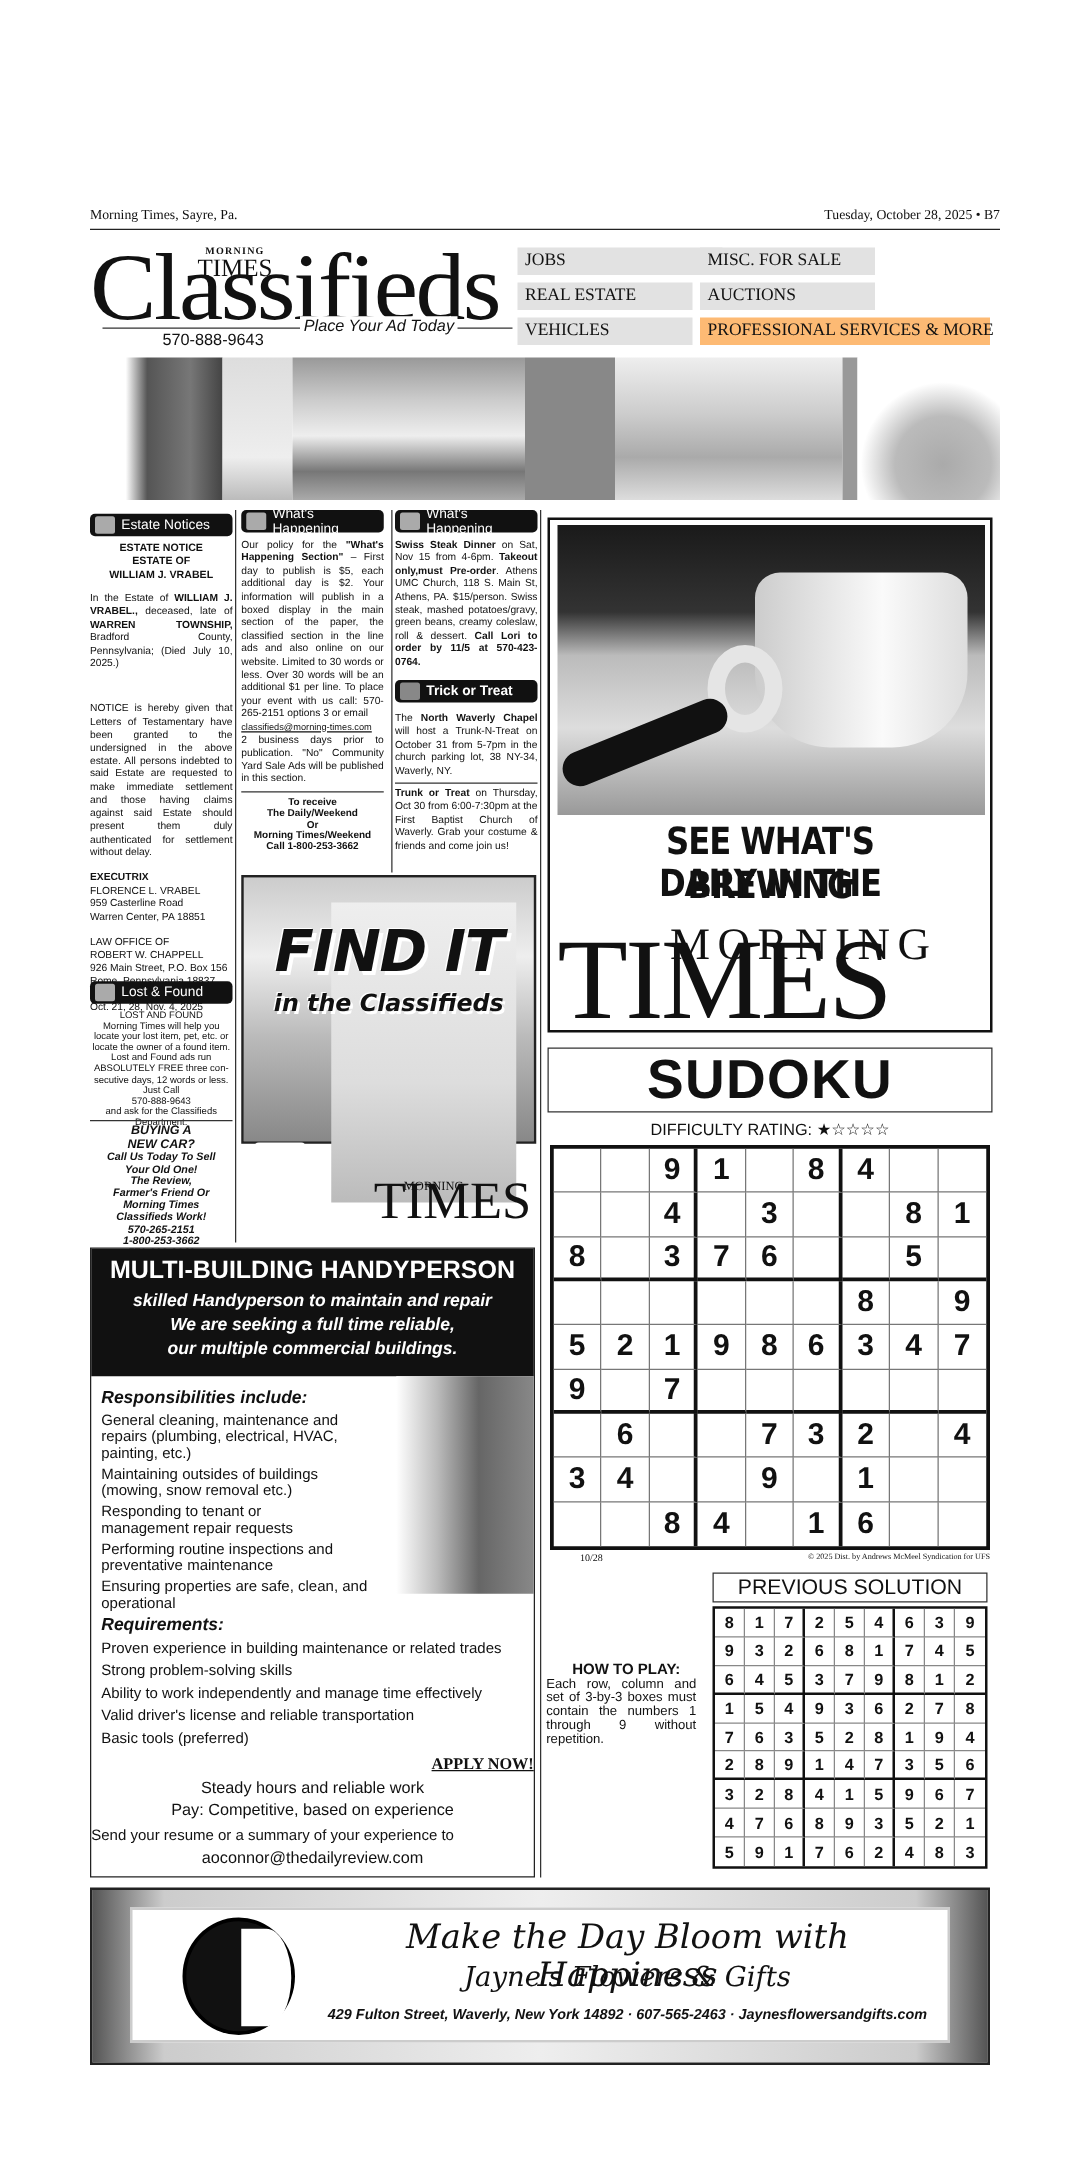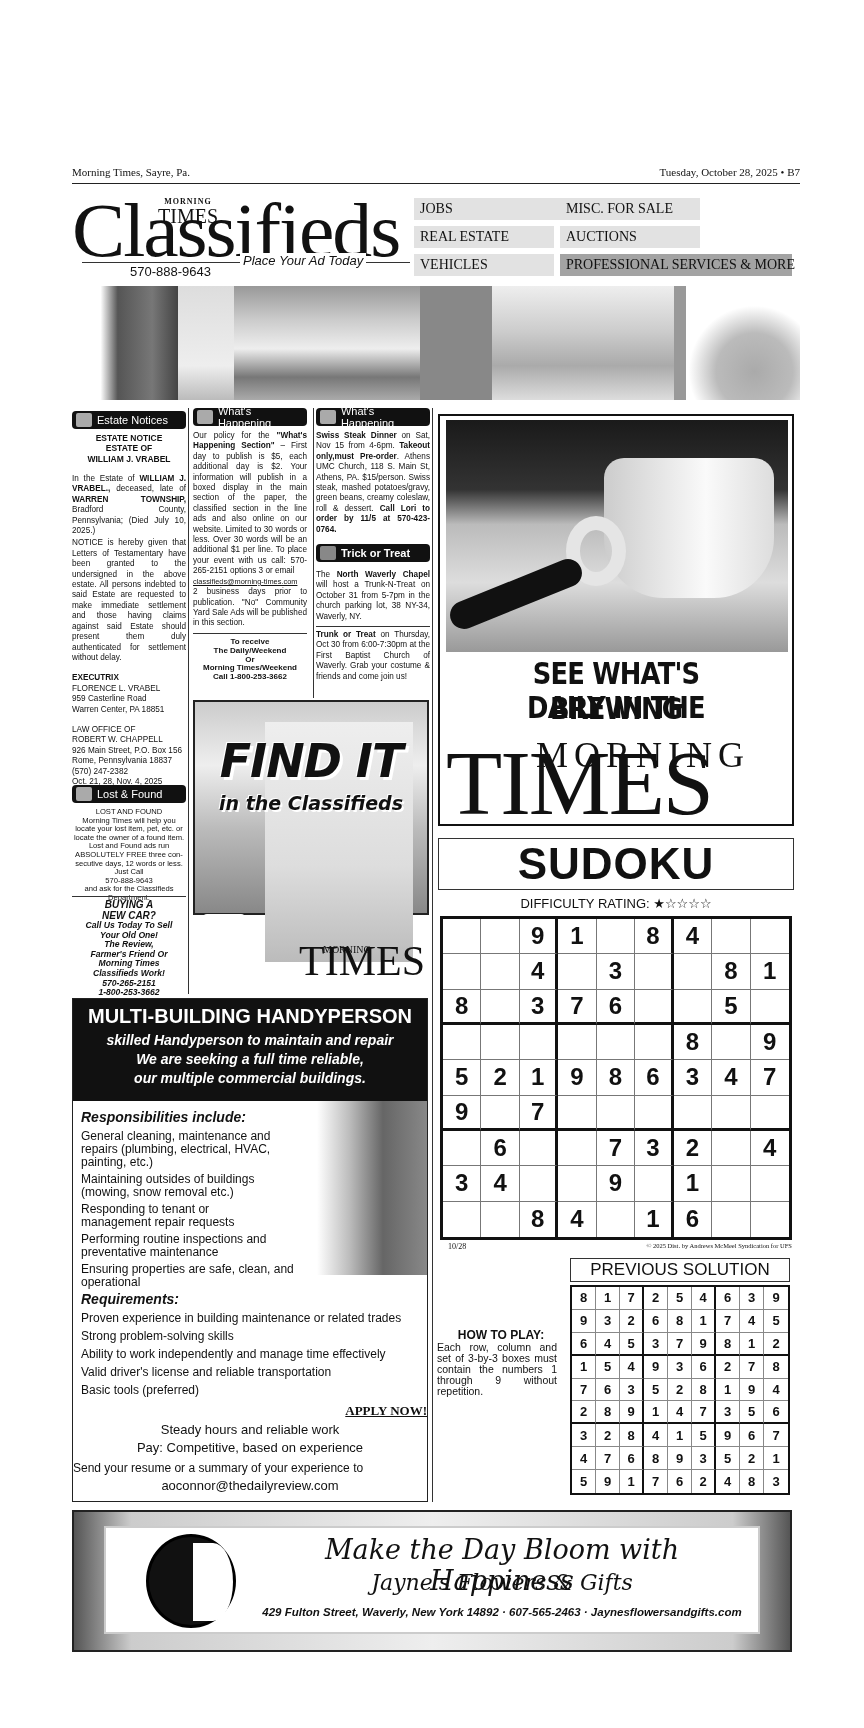--- a/index.html
+++ b/index.html
@@ -78,21 +78,21 @@
   </div>
   <div class="logo-rule"></div>
   <div class="logo-tag">Place Your Ad Today</div>
   <div class="logo-phone">570-888-9643</div>
 </div>
 <div class="cat" style="left:414px;top:198px;width:164px">JOBS</div>
 <div class="cat" style="left:560px;top:198px;width:140px">MISC. FOR SALE</div>
 <div class="cat" style="left:414px;top:226px;width:140px">REAL ESTATE</div>
 <div class="cat" style="left:560px;top:226px;width:140px">AUCTIONS</div>
 <div class="cat" style="left:414px;top:254px;width:140px">VEHICLES</div>
-<div class="cat" style="left:560px;top:254px;width:232px;background:#a3a3a3">PROFESSIONAL SERVICES &amp; MORE</div>
+<div class="cat" style="left:560px;top:254px;width:232px;background:#fdba74">PROFESSIONAL SERVICES &amp; MORE</div>
 
 <div class="abs strip">
   <div style="width:86px;background:linear-gradient(90deg,#fff 10%,#555 30%,#777 70%,#444)"></div>
   <div style="width:56px;background:linear-gradient(180deg,#ddd,#eee 70%,#bbb)"></div>
   <div style="width:186px;background:linear-gradient(180deg,#999 0%,#ccc 30%,#eee 55%,#777 80%,#aaa)"></div>
   <div style="width:72px;background:#888"></div>
   <div style="width:182px;background:linear-gradient(180deg,#eee,#ccc 40%,#aaa 70%,#ddd)"></div>
   <div style="width:12px;background:#999"></div>
   <div style="width:114px;background:radial-gradient(circle at 60% 75%,#aaa 0%,#bbb 35%,#fff 60%)"></div>
 </div>
@@ -101,21 +101,21 @@
   <span class="ico"></span>
   <span>Estate Notices</span>
 </div>
 <div class="col-text center" style="left:72px;top:433px;width:114px;font-weight:bold;font-size:8.5px">
   <div>ESTATE NOTICE</div>
   <div>ESTATE OF</div>
   <div>WILLIAM J. VRABEL</div>
 </div>
 <div class="col-text" style="left:72px;top:474px;width:114px">
   <p><span>In the Estate of </span><b>WILLIAM J. VRABEL.,</b><span> deceased, late of </span><b>WARREN TOWNSHIP,</b><span> Bradford County, Pennsylvania; (Died July 10, 2025.)</span></p>
-  <p style="margin-top:2px">NOTICE is hereby given that Letters of Testamentary have been granted to the undersigned in the above estate. All persons indebted to said Estate are requested to make immediate settlement and those having claims against said Estate should present them duly authenticated for settlement without delay.</p>
+  <p style="margin-top:26px">NOTICE is hereby given that Letters of Testamentary have been granted to the undersigned in the above estate. All persons indebted to said Estate are requested to make immediate settlement and those having claims against said Estate should present them duly authenticated for settlement without delay.</p>
   <p style="margin-top:10px;text-align:left"><b>EXECUTRIX</b><br><span>FLORENCE L. VRABEL</span><br><span>959 Casterline Road</span><br><span>Warren Center, PA 18851</span></p>
   <p style="margin-top:10px;text-align:left"><span>LAW OFFICE OF</span><br><span>ROBERT W. CHAPPELL</span><br><span>926 Main Street, P.O. Box 156</span><br><span>Rome, Pennsylvania 18837</span><br><span>(570) 247-2382</span><br><span>Oct. 21, 28, Nov. 4, 2025</span></p>
 </div>
 
 <div class="shead" style="left:72px;top:785px;width:114px">
   <span class="ico"></span>
   <span>Lost &amp; Found</span>
 </div>
 <div class="col-text center" style="left:72px;top:808px;width:114px;font-size:7.6px;line-height:8.6px">
   <div style="font-weight:normal">LOST AND FOUND</div>
@@ -288,21 +288,21 @@
     <div style="border-bottom: none;"></div>
     <div style="border-bottom: none;"></div>
     <div class="br" style="border-bottom: none;">8</div>
     <div style="border-bottom: none;">4</div>
     <div style="border-bottom: none;"></div>
     <div class="br" style="border-bottom: none;">1</div>
     <div style="border-bottom: none;">6</div>
     <div style="border-bottom: none;"></div>
     <div style="border-right: none; border-bottom: none;"></div>
   </div>
-<div class="abs serif" style="left:448px;top:1242px;font-size:8px">10/28</div>
+<div class="abs serif" style="left:464px;top:1242px;font-size:8px">10/28</div>
 <div class="abs serif" style="left:560px;top:1242px;width:232px;text-align:right;font-size:6.5px">© 2025 Dist. by Andrews McMeel Syndication for UFS</div>
 
 <div class="abs" style="left:445px;top:1328px;width:112px;font-size:12px;font-weight:bold;text-align:center">HOW TO PLAY:</div>
 <div class="abs" style="left:437px;top:1342px;width:120px;font-size:10.5px;line-height:11px;text-align:justify">Each row, column and set of 3-by-3 boxes must contain the numbers 1 through 9 without repetition.</div>
 
 <div class="abs" style="left:570px;top:1258px;width:220px;height:24px;border:1px solid #333;font-size:17px;text-align:center;line-height:22px">PREVIOUS SOLUTION</div>
 <div class="abs sol" id="solution-grid">
     <div>8</div>
     <div>1</div>
     <div class="br">7</div>

